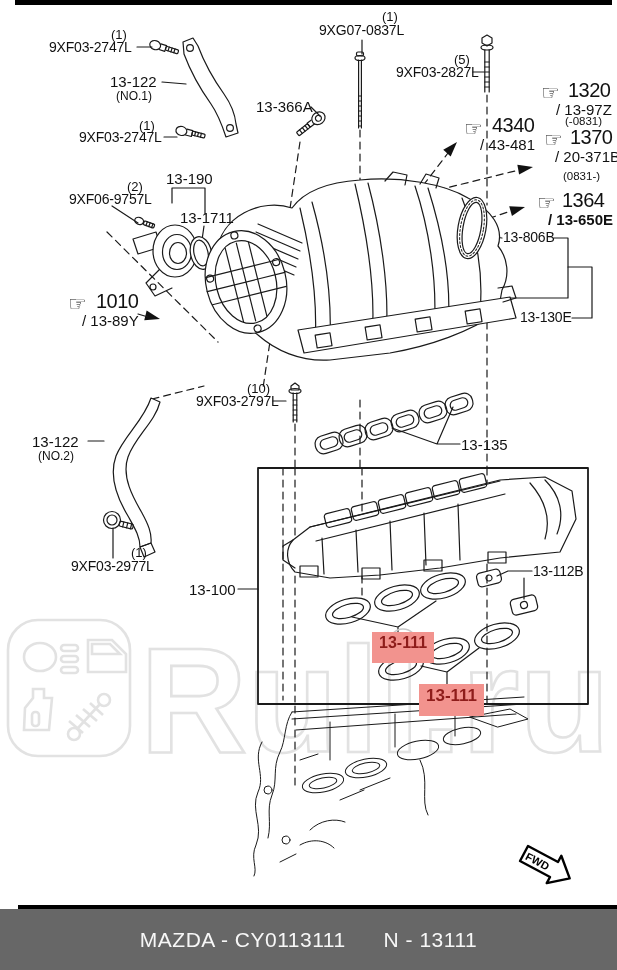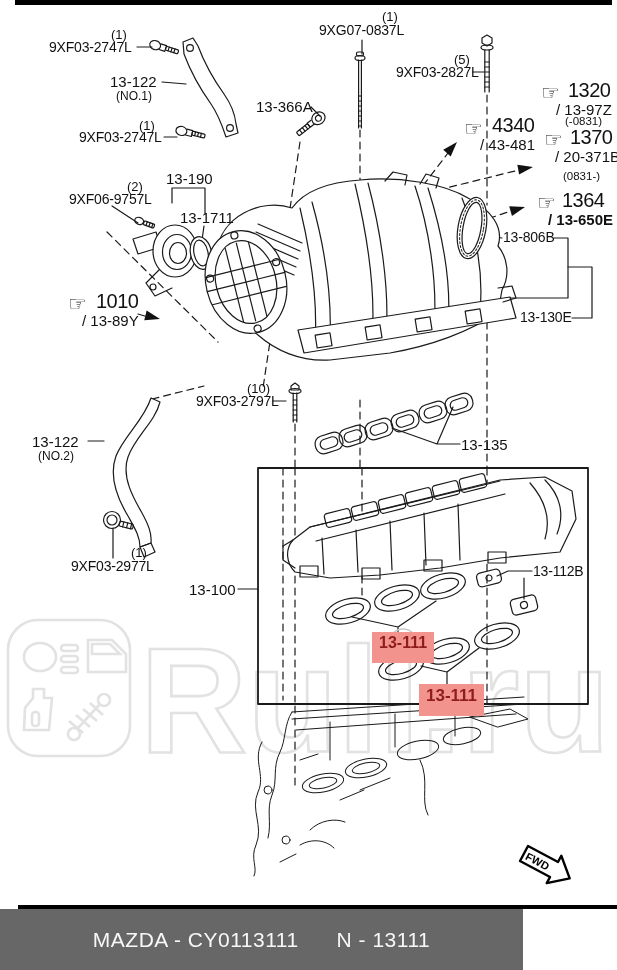--- a/index.html
+++ b/index.html
@@ -11,21 +11,21 @@
   .big{font-size:15px;}
   .qty{font-size:13px;}
   .note{font-size:12px;}
   .refnum{font-size:20px;letter-spacing:-0.5px;}
   .refsub{font-size:15px;}
   .refrange{font-size:11.5px;}
   .hand{font-family:"DejaVu Sans",sans-serif;font-size:21px;line-height:1;}
   .hl{position:absolute;font-size:16px;font-weight:bold;padding:3px 7px 12px 7px;line-height:1;}
   #topbar{position:absolute;left:15px;top:0;width:597px;height:5px;background:#000;}
   #footline{position:absolute;left:18px;top:905px;width:599px;height:4px;background:#000;}
-  #footer{position:absolute;left:0;top:909px;width:523px;height:61px;background:#676767;
+  #footer{position:absolute;left:0;top:909px;width:617px;height:61px;background:#676767;
           display:flex;align-items:center;justify-content:center;gap:38px;
           color:#f7f7f7;font-size:21px;letter-spacing:0.5px;}
   .wm-text{fill:none;stroke:#e2e2e2;stroke-width:2.6px;font-family:"Liberation Sans",sans-serif;
            font-weight:bold;font-size:150px;}
 </style>
 </head>
 <body>
 
 <div id="stage">
 

